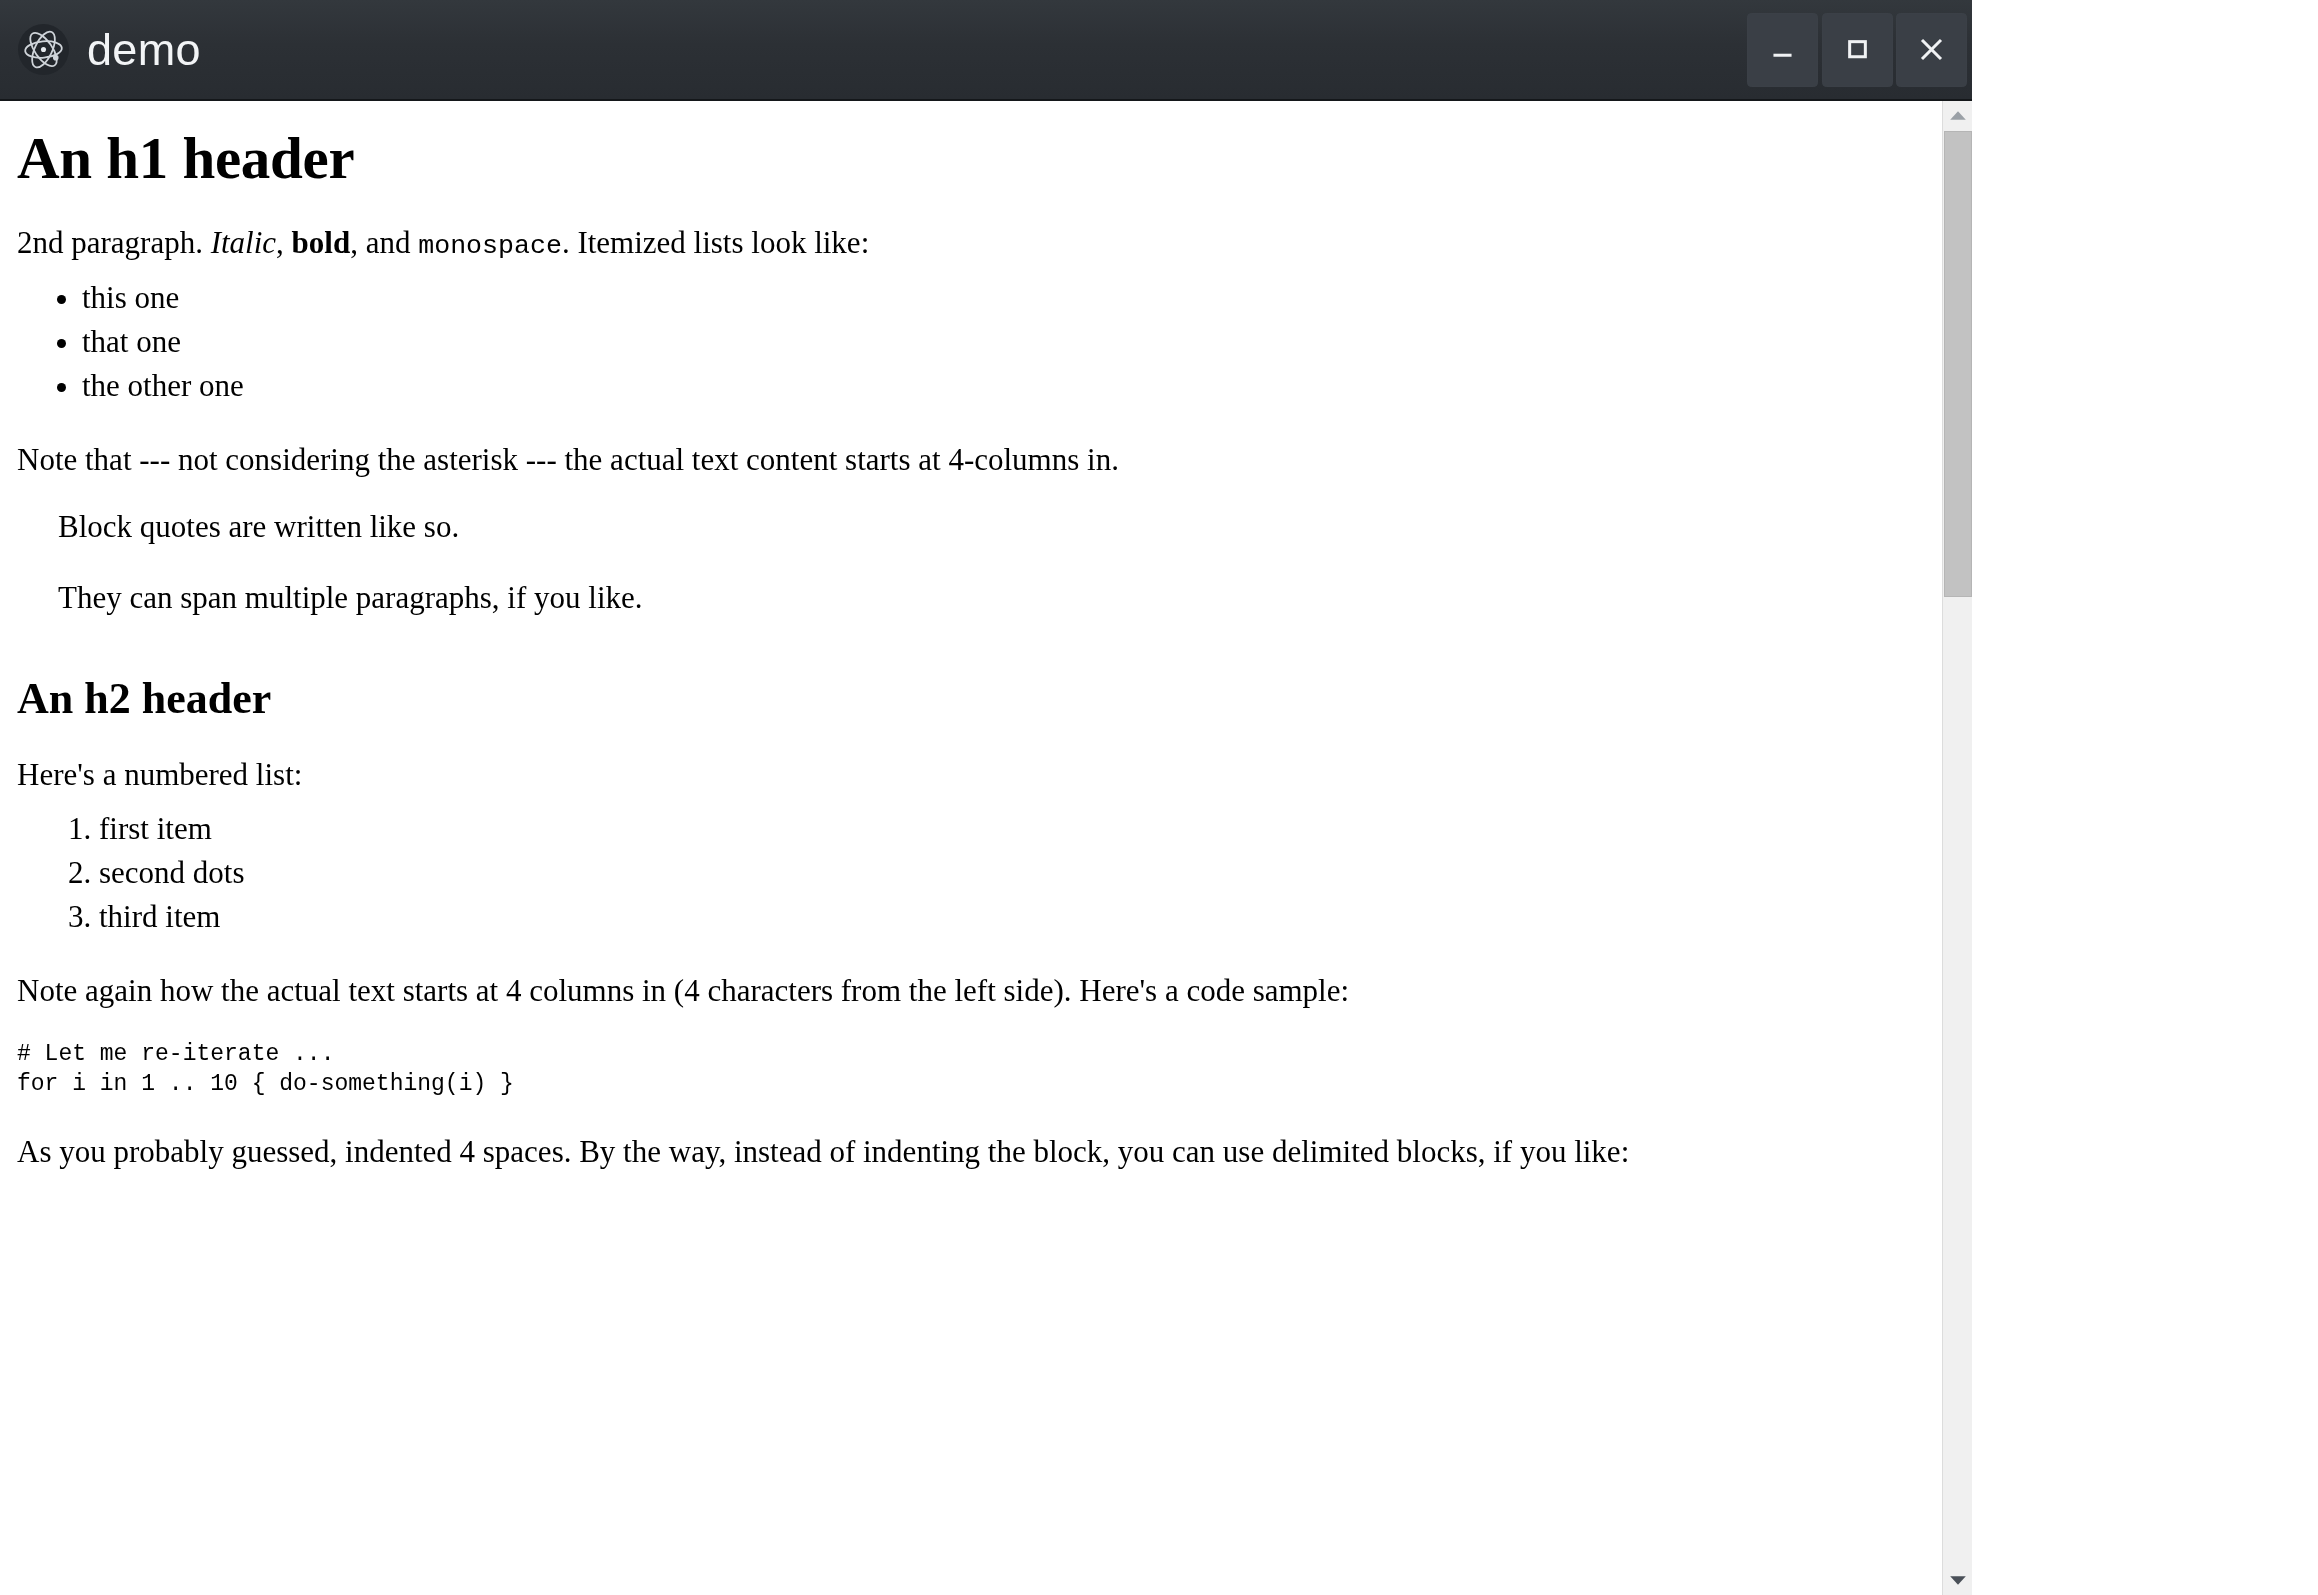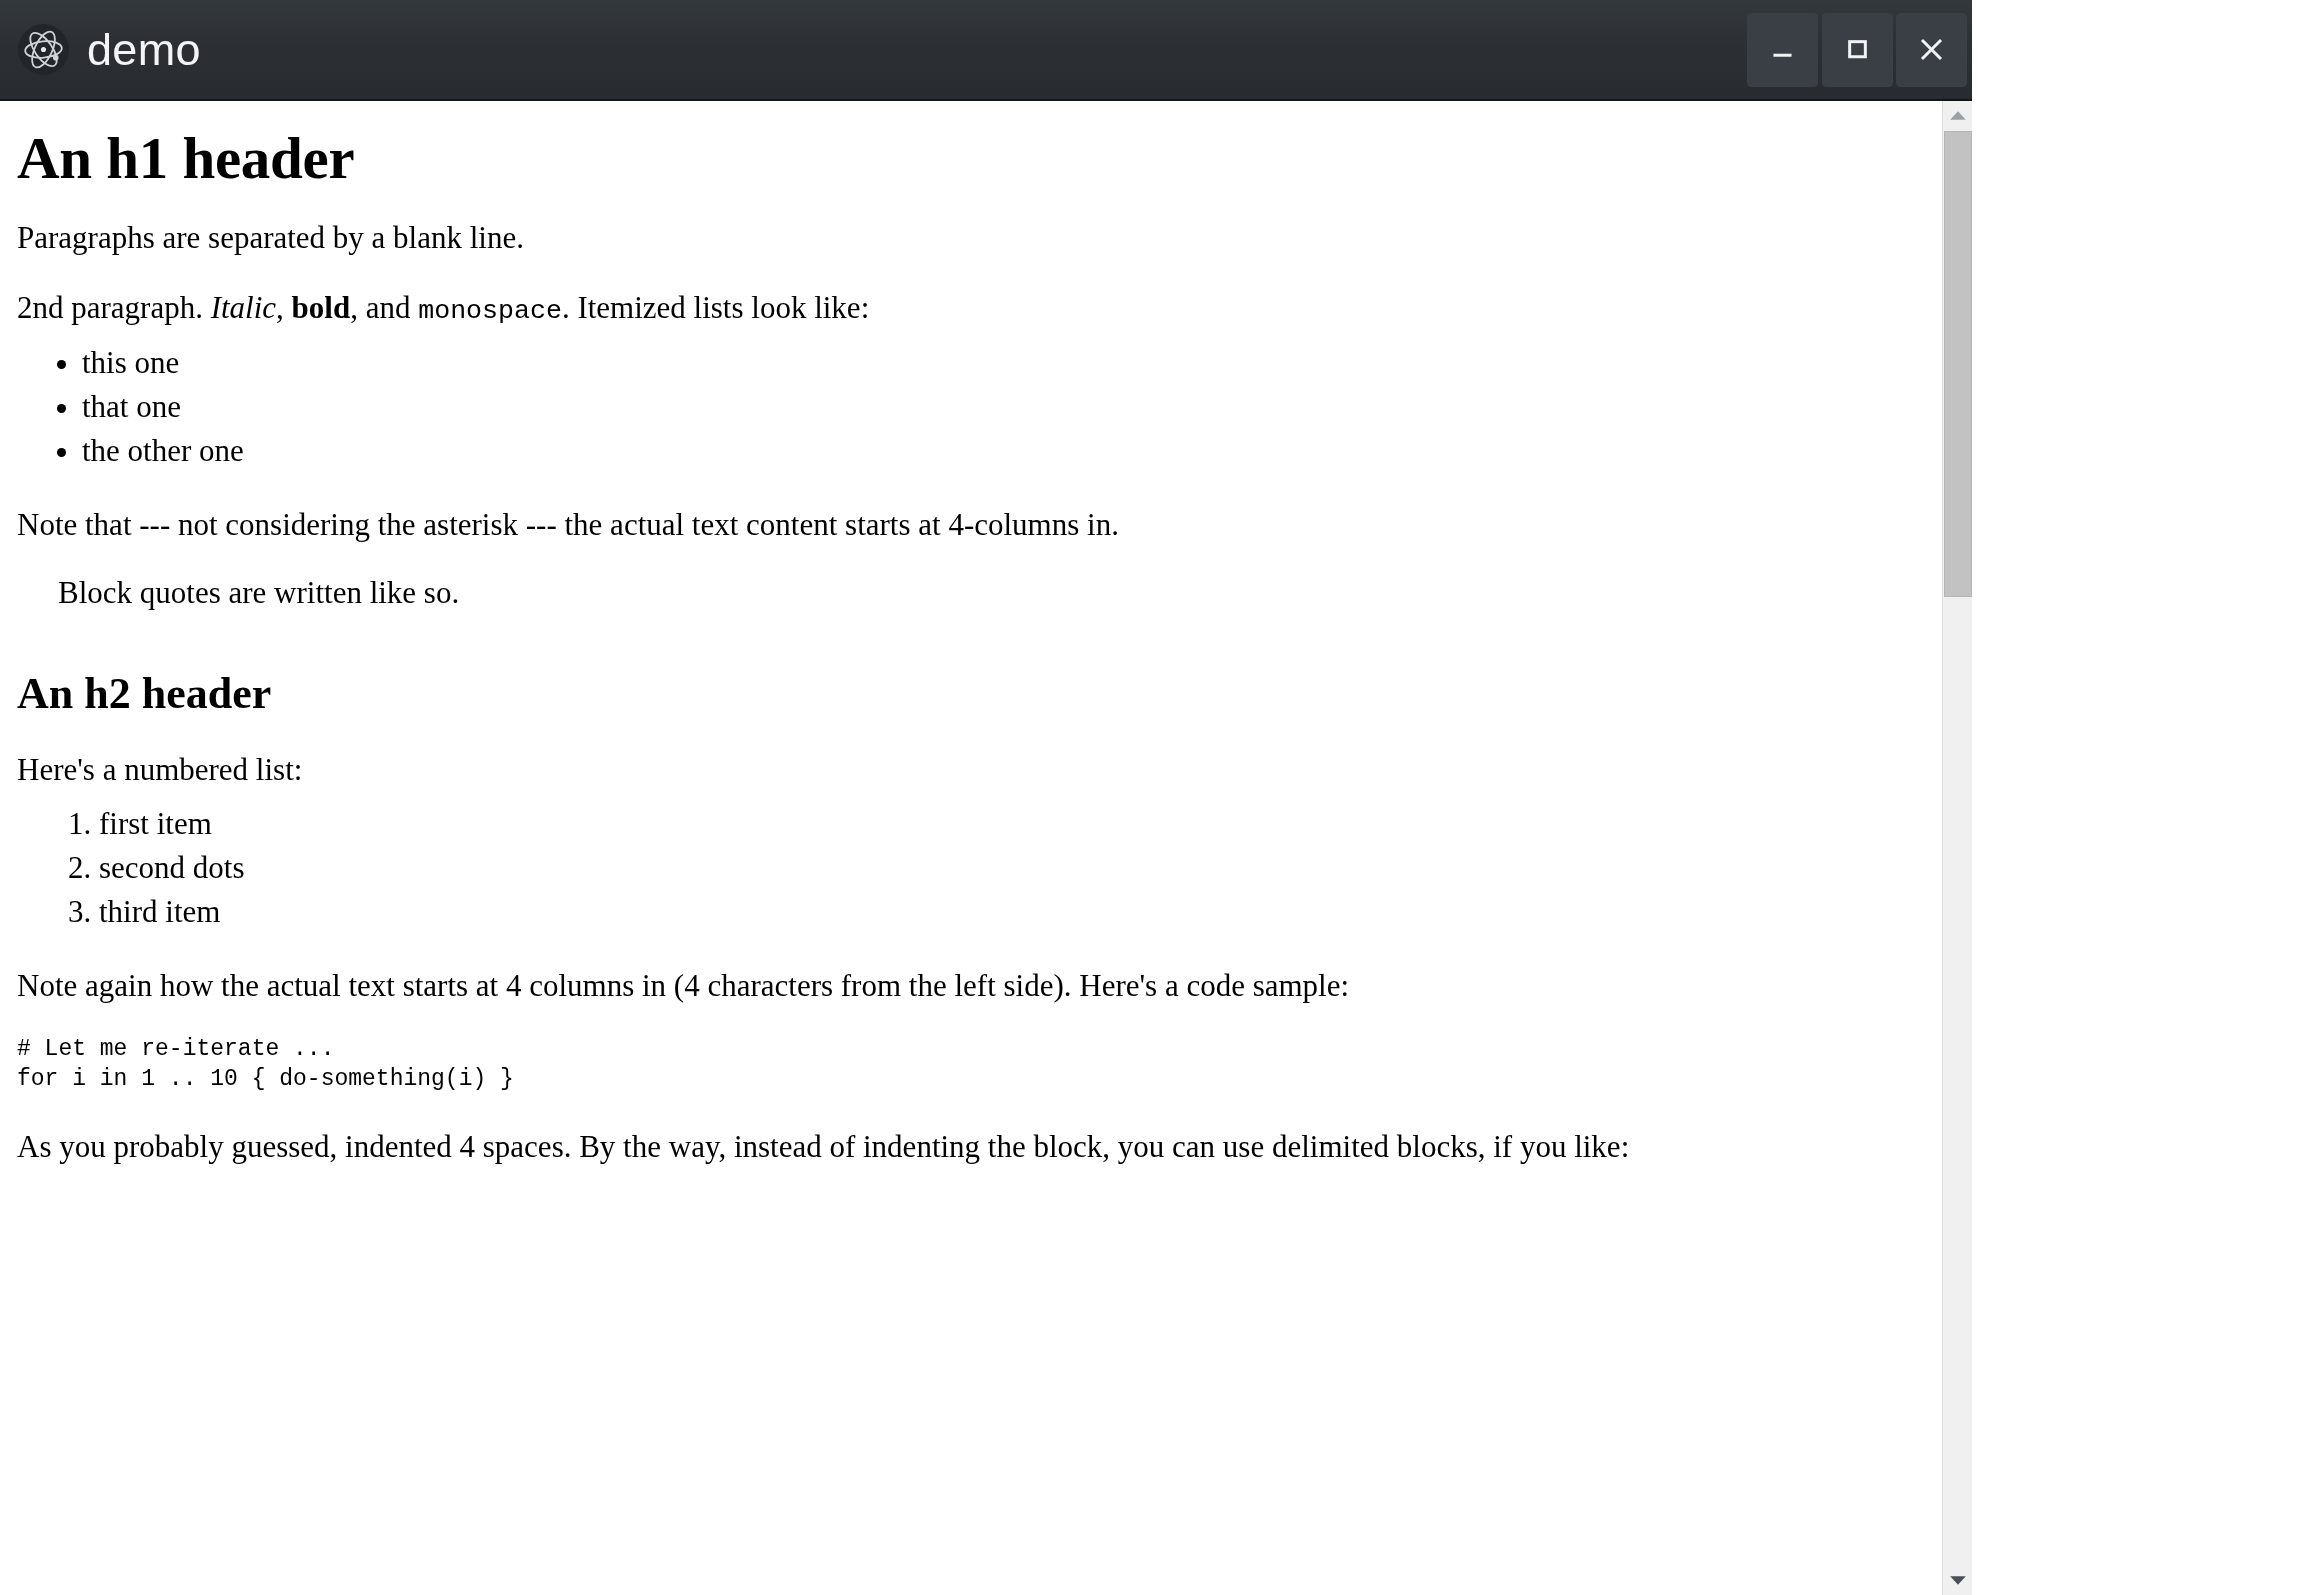--- a/index.html
+++ b/index.html
@@ -236,34 +236,34 @@
       </div>
     </div>
   </div>
 
   <div class="content-area">
 
     <div class="doc">
 
       <h1>An h1 header</h1>
 
-      <p class="tight-first">Paragraphs are separated by a blank line.</p>
 
       <p><span>2nd paragraph. </span><em>Italic</em><span>, </span><strong>bold</strong><span>, and </span><code>monospace</code><span>. Itemized lists look like:</span></p>
 
       <ul>
         <li>this one</li>
         <li>that one</li>
         <li>the other one</li>
       </ul>
 
       <p>Note that --- not considering the asterisk --- the actual text content starts at 4-columns in.</p>
 
       <blockquote>
         <p>Block quotes are written like so.</p>
+        <p>They can span multiple paragraphs, if you like.</p>
       </blockquote>
 
 
       <h2>An h2 header</h2>
 
       <p>Here's a numbered list:</p>
 
       <ol>
         <li>first item</li>
         <li>second dots</li>

